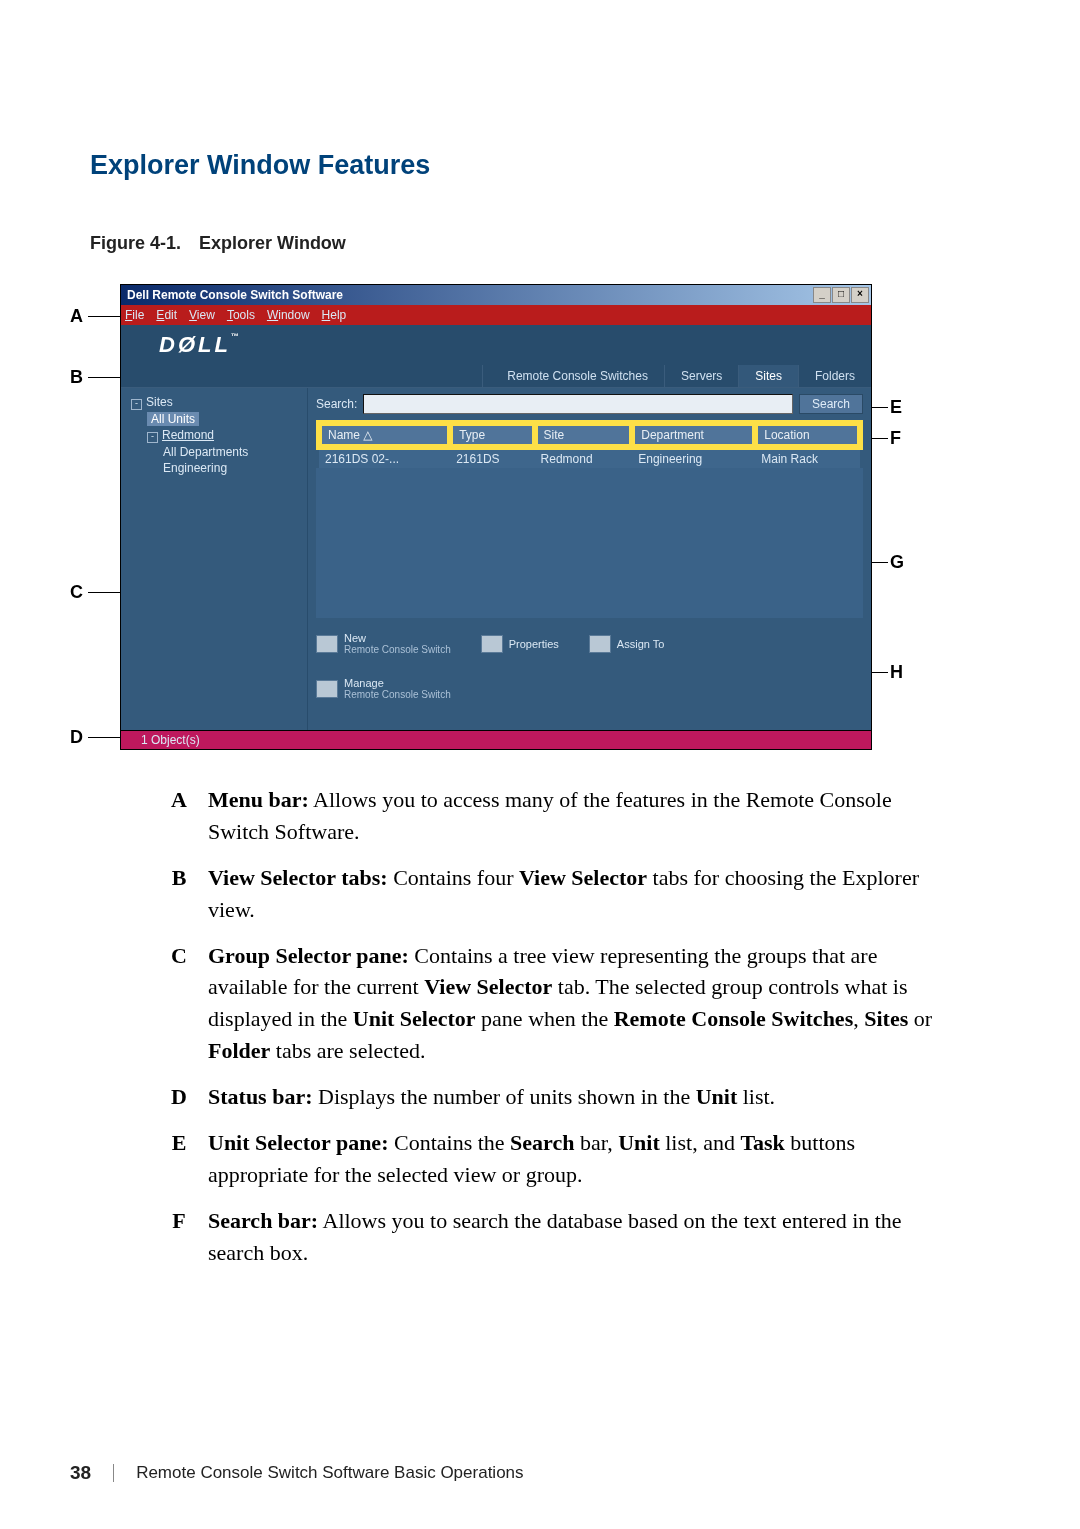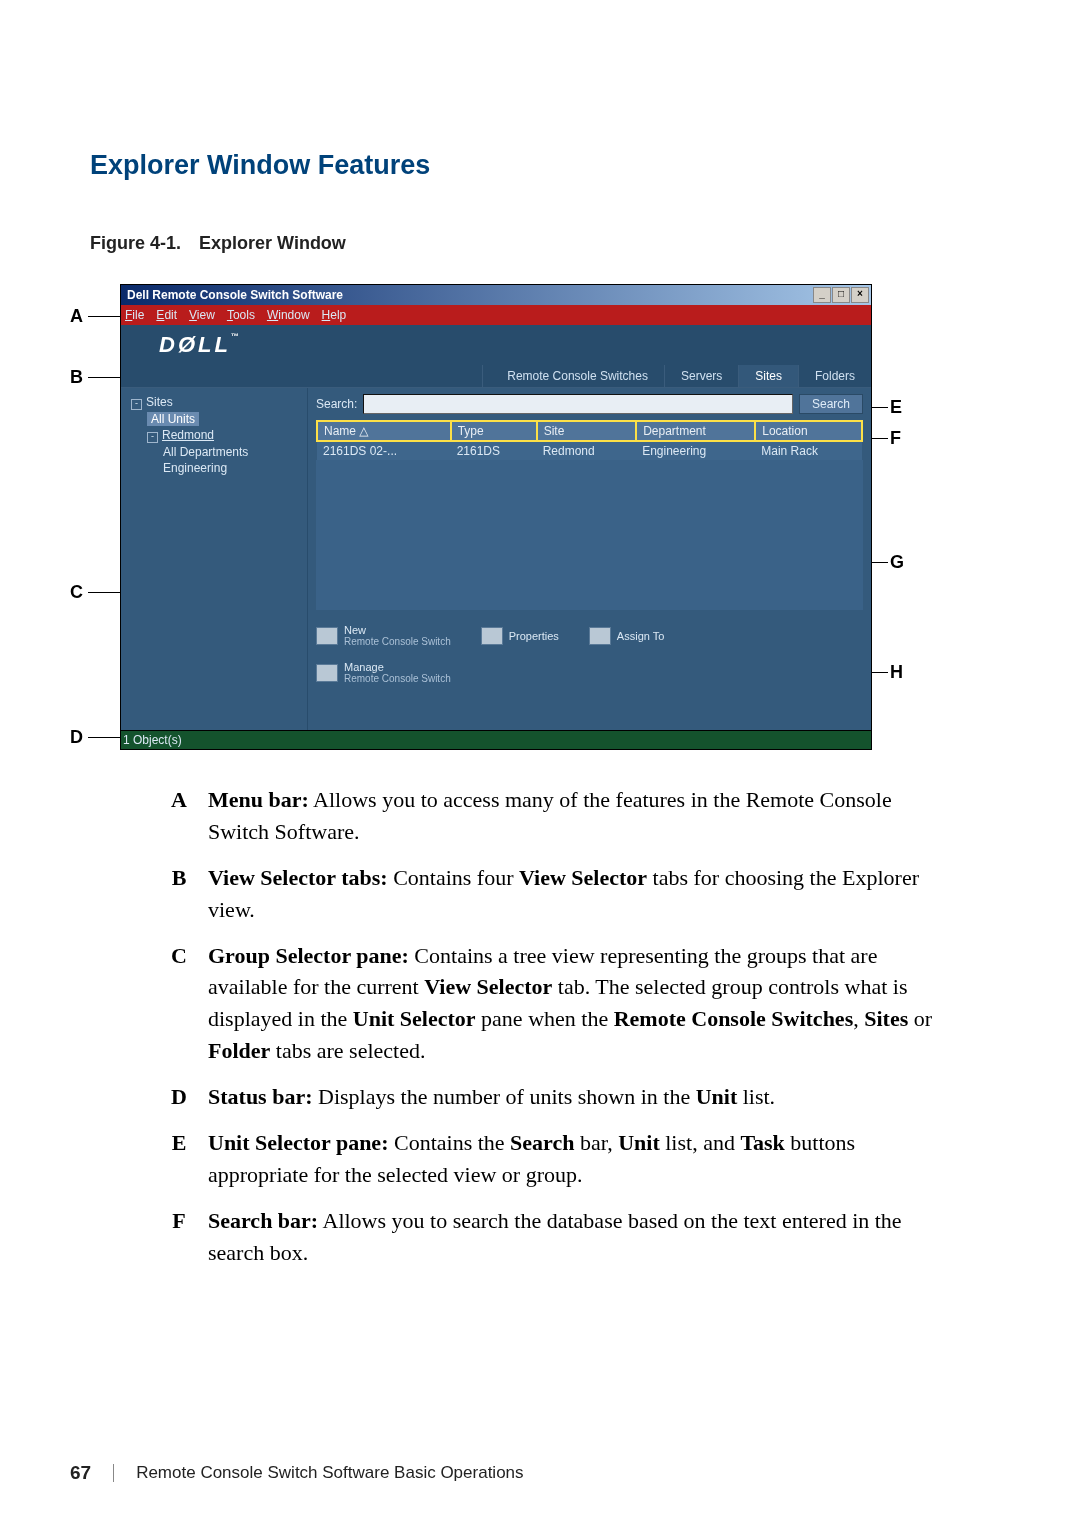--- a/index.html
+++ b/index.html
@@ -181,21 +181,21 @@
     padding: 0 12px;
   }
   table.unit-table {
     width: 100%;
     border-collapse: collapse;
     font-size: 12px;
   }
   table.unit-table th {
     background: #50749a;
     color: #e8eef4;
-    border: 2px solid #fde047;
+    border: 6px solid #fde047;
     text-align: left;
     font-weight: normal;
     padding: 2px 6px;
   }
   table.unit-table td {
     color: #dbe8f4;
     padding: 2px 6px;
     background: #3e668c;
   }
   .unit-list-body { height: 150px; background: #3a6288; }
@@ -211,28 +211,28 @@
     gap: 6px;
     font-size: 11px;
     color: #dbe8f4;
   }
   .task .task-icon {
     width: 20px; height: 16px;
     background: #b9c8d5;
     border: 1px solid #5a7a98;
   }
   .task-sub { font-size: 10px; color: #aac0d6; display: block; }
-  .task-second-row { margin-top: 14px; }
+  .task-second-row { margin-top: 22px; }
 
   .statusbar {
-    background: #14532d;
-    color: #dbe8f4;
-    font-family: 'Segoe UI', Tahoma, sans-serif;
-    font-size: 12px;
-    padding: 2px 2px;
+    background: #be185d;
+    color: #dbe8f4;
+    font-family: 'Segoe UI', Tahoma, sans-serif;
+    font-size: 12px;
+    padding: 2px 20px;
     border-top: 1px solid #000;
   }
 
   
   .callout {
     position: absolute;
     font-family: Arial, sans-serif;
     font-weight: bold;
     font-size: 18px;
     color: #000;
@@ -454,16 +454,16 @@
     <div class="item">
       <div class="letter">F</div>
       <div class="text">
         <strong>Search bar:</strong><span> Allows you to search the database based on the text entered in the search box.</span>
       </div>
     </div>
   </div>
 </div>
 
 <div class="footer">
-  <span class="page-no">67</span>
+  <span class="page-no">38</span>
   <span class="sep"></span>
   <span>Remote Console Switch Software Basic Operations</span>
 </div>
 
 </body></html>

